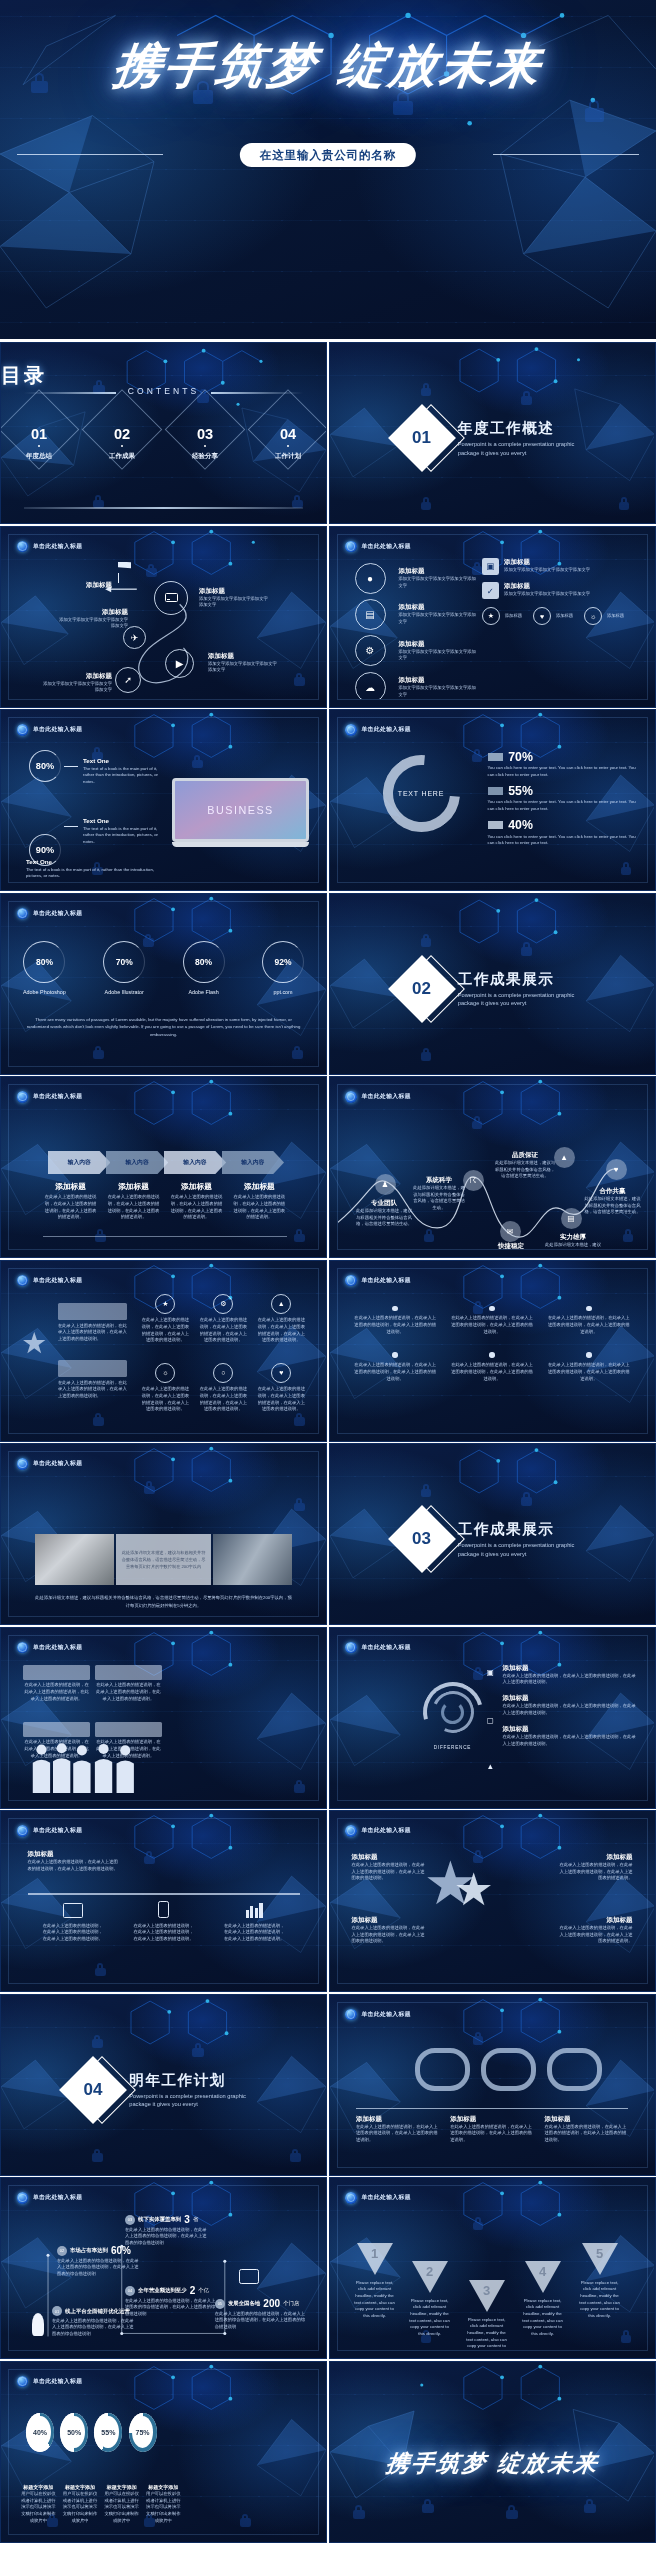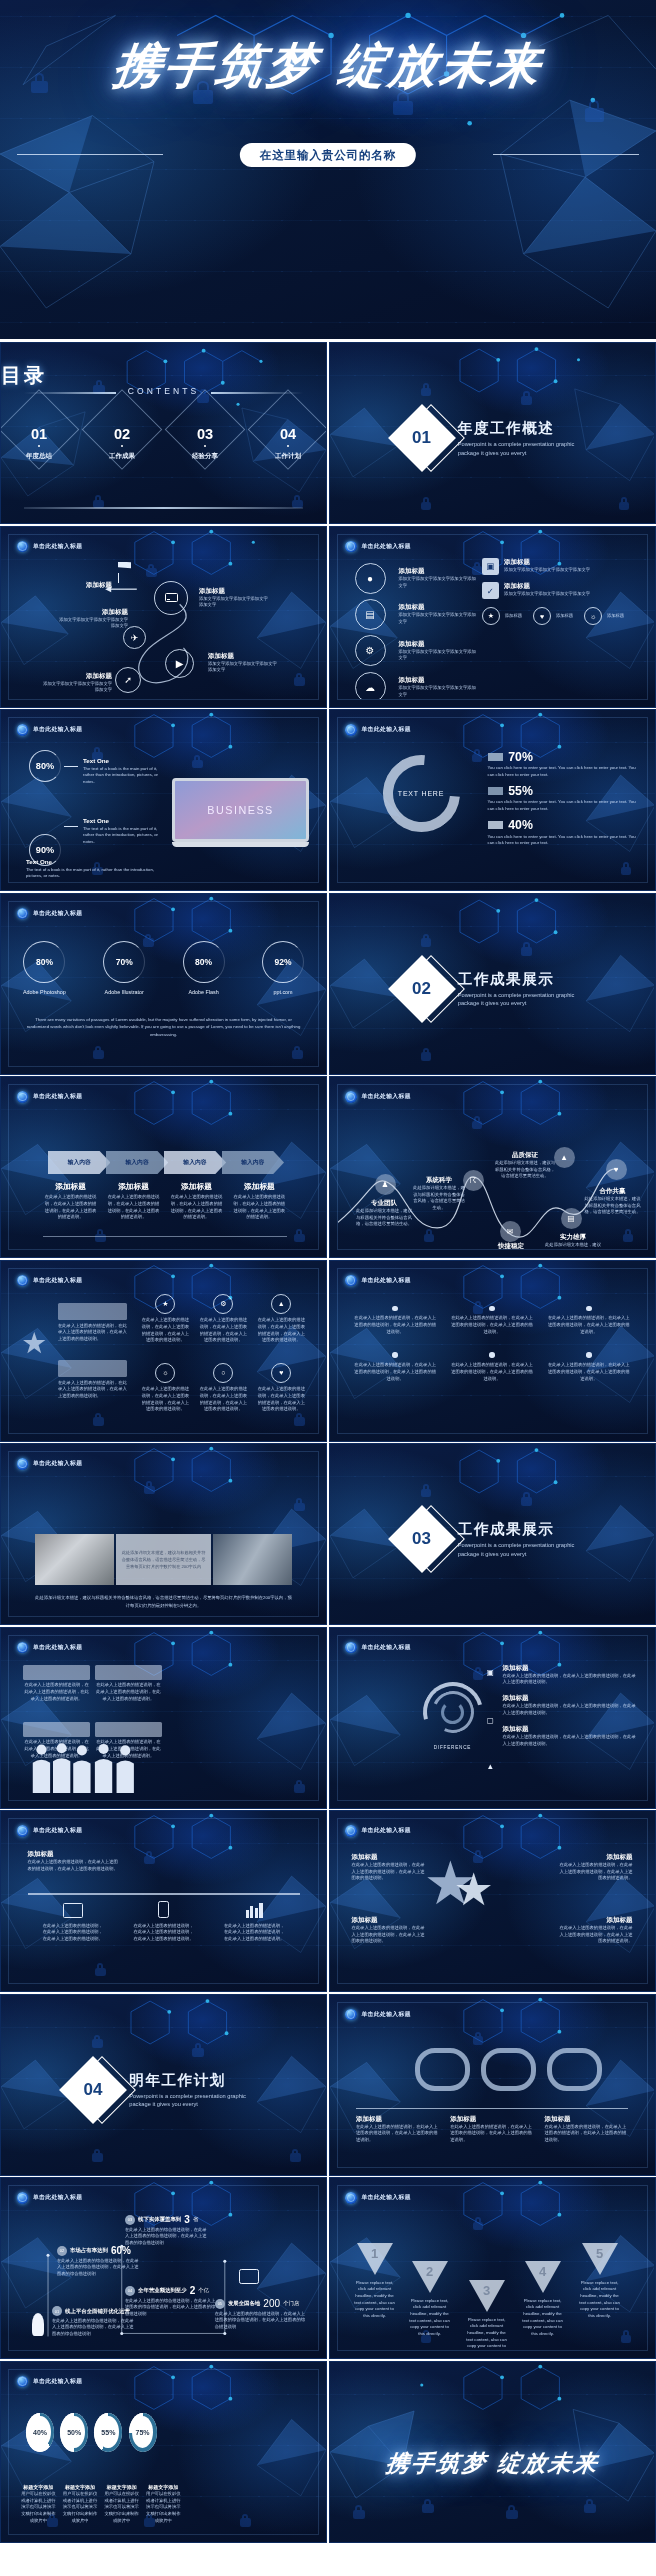--- a/index.html
+++ b/index.html
@@ -1635,21 +1635,21 @@
           <span style="font-size:10px;font-weight:bold;color:#fff;">2</span>
           <span style="font-size:5.4px;color:#fff;">个亿</span>
         </div>
         <div class="tiny" style="margin-top:1.5px;">在此录入上述图表的综合描述说明，在此录入上述图表的综合描述说明，在此录入上述图表的综合描述说明</div>
       </div>
       <div style="position:absolute;right:59px;top:83px;width:20px;height:15.4px;border:1.5px solid #eaf2fd;border-radius:2.3px;"></div>
       <div style="position:absolute;right:9.2px;top:112px;width:94px;">
         <div style="display:flex;gap:3.1px;align-items:center;flex-wrap:wrap;">
           <span style="width:10px;height:10px;border-radius:50%;background:#93a6bf;color:#fff;font-size:3.9px;display:flex;align-items:center;justify-content:center;">05</span>
           <span style="font-size:5.4px;font-weight:bold;color:#fff;">发展全国各地</span>
-          <span style="font-size:10px;font-weight:normal;color:#fff;">200</span>
+          <span style="font-size:10px;font-weight:bold;color:#fff;">200</span>
           <span style="font-size:5.4px;color:#fff;">个门店</span>
         </div>
         <div class="tiny" style="margin-top:1.5px;">在此录入上述图表的综合描述说明，在此录入上述图表的综合描述说明，在此录入上述图表的综合描述说明</div>
       </div>
     </div>
   </div>
 
   <div class="slide">
     <div class="techbg">
         <div class="hexrow"></div>

